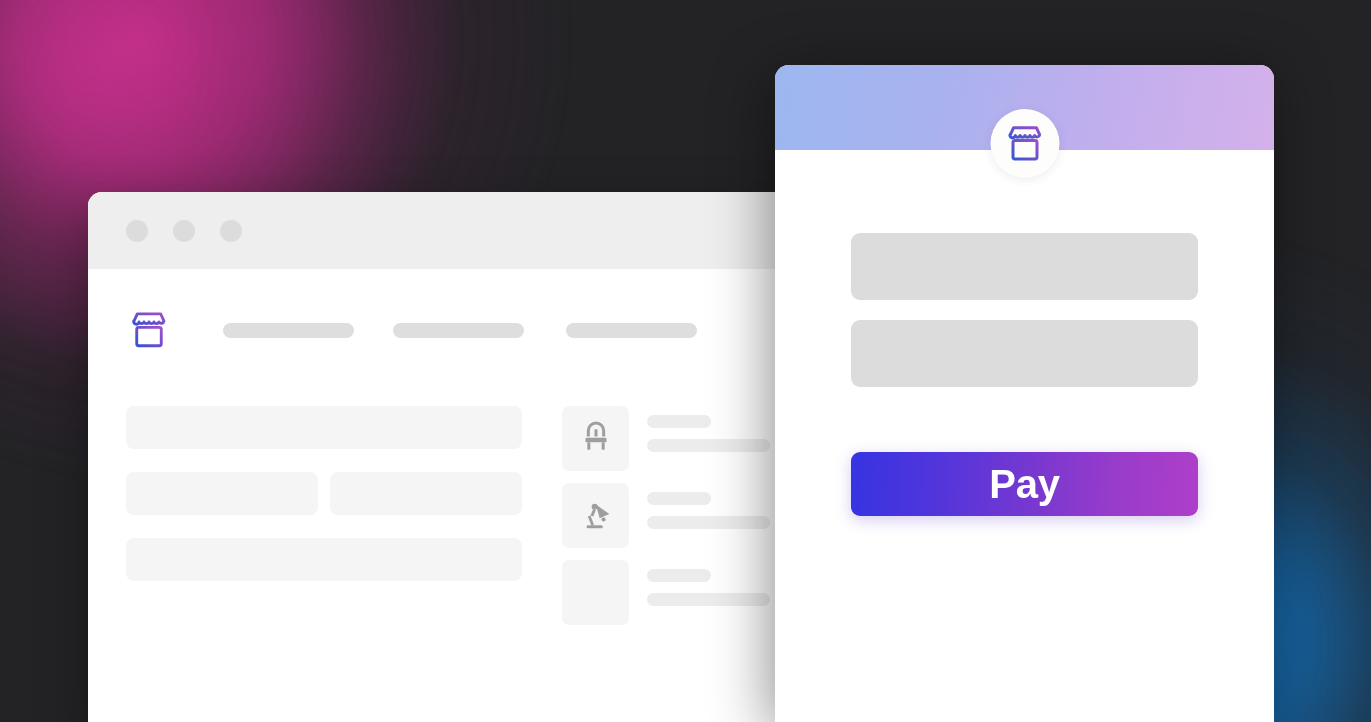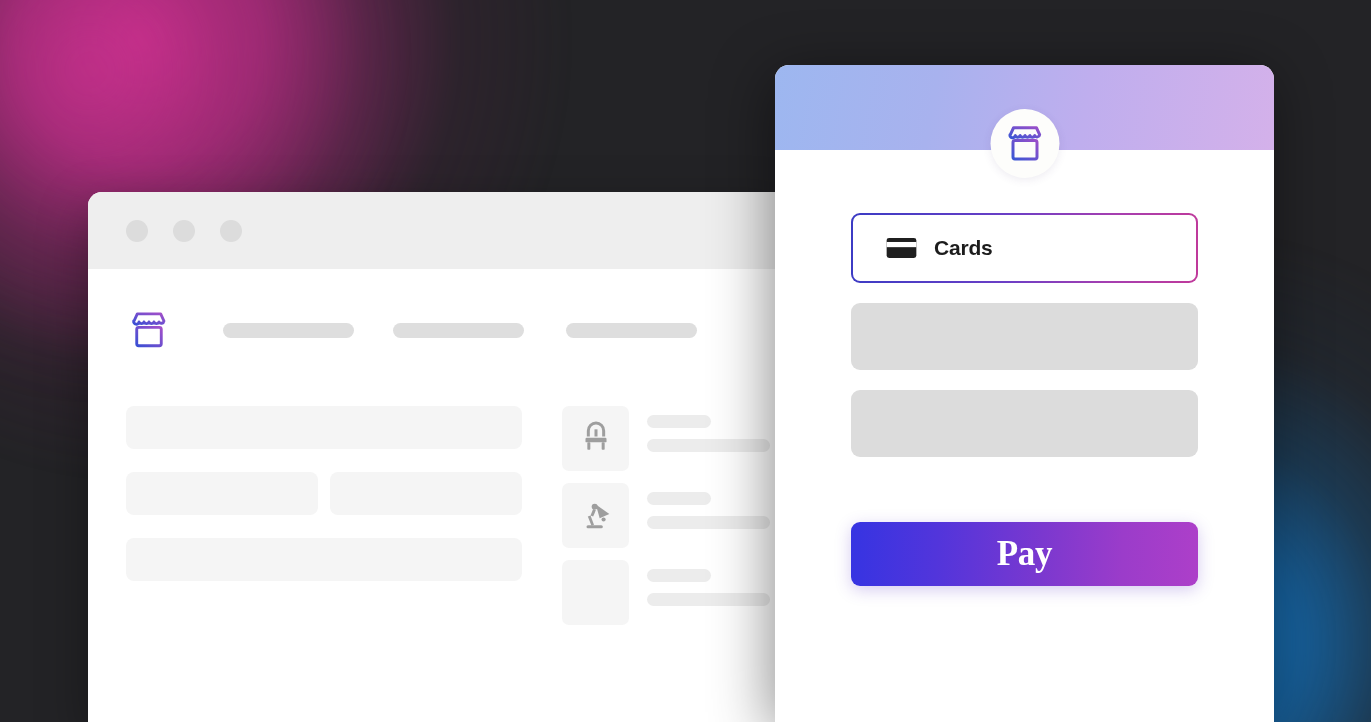--- a/index.html
+++ b/index.html
@@ -265,22 +265,22 @@
   }
 
   #pay-button {
     margin-top: 65px;
     width: 100%;
     height: 64px;
     border: none;
     border-radius: 9px;
     background: linear-gradient(92deg, #3634e2 0%, #5235db 25%, #7b38cf 55%, #9b3cca 78%, #ad3fc9 100%);
     color: #ffffff;
-    font-family: Liberation Serif, serif;
-    font-size: 35px;
+    font-family: Liberation Sans, sans-serif;
+    font-size: 40px;
     font-weight: bold;
     letter-spacing: -0.3px;
     cursor: pointer;
     display: flex;
     align-items: center;
     justify-content: center;
     box-shadow: 0 4px 16px rgba(90,50,200,0.25);
   }
 </style>
 </head>
@@ -393,31 +393,20 @@
           </defs>
           <path d="M4.2 7.3 L5.9 3.6 H18.1 L19.8 7.3 a1.4 1.4 0 0 1 -2.6 .5 a1.4 1.4 0 0 1 -2.6 0 a1.4 1.4 0 0 1 -2.6 0 a1.4 1.4 0 0 1 -2.6 0 a1.4 1.4 0 0 1 -2.6 0 a1.4 1.4 0 0 1 -2.8 -.5 Z" stroke="url(#badgeGrad)" stroke-width="1.6" stroke-linejoin="round"></path>
           <rect x="5.6" y="10.4" width="12.8" height="9.8" rx="1" stroke="url(#badgeGrad)" stroke-width="1.6"></rect>
           <line x1="5.6" y1="14.5" x2="18.4" y2="14.5" stroke="url(#badgeGrad)" stroke-width="1.6"></line>
         </svg>
       </div>
     </div>
 
     <div id="checkout-body">
 
-      <div id="method-cards">
-        <div id="method-cards-inner">
-          <span id="card-icon">
-            <svg viewBox="0 0 32 24" width="31" height="23">
-              <rect x="0.5" y="1" width="31" height="21" rx="2.6" fill="#1f1f1f"></rect>
-              <rect x="0.5" y="5.2" width="31" height="5.4" fill="#ffffff"></rect>
-            </svg>
-          </span>
-          <span id="method-cards-label">Cards</span>
-        </div>
-      </div>
 
       <div class="method-skeleton"></div>
       <div class="method-skeleton"></div>
 
       <button id="pay-button">Pay</button>
     </div>
   </div>
 
 </div>
 

